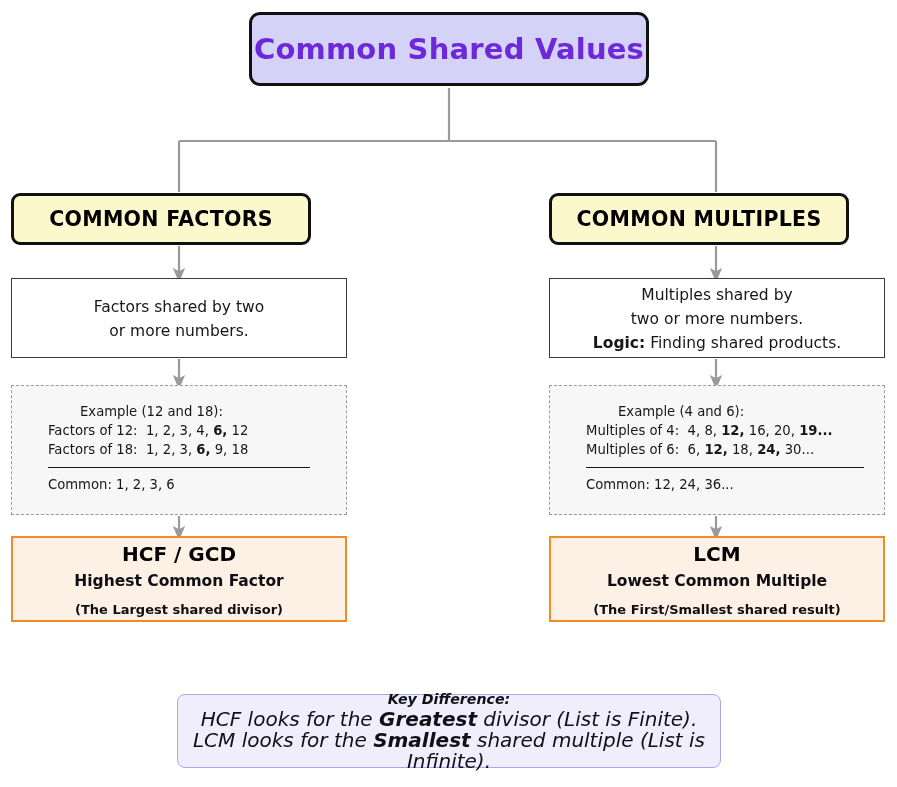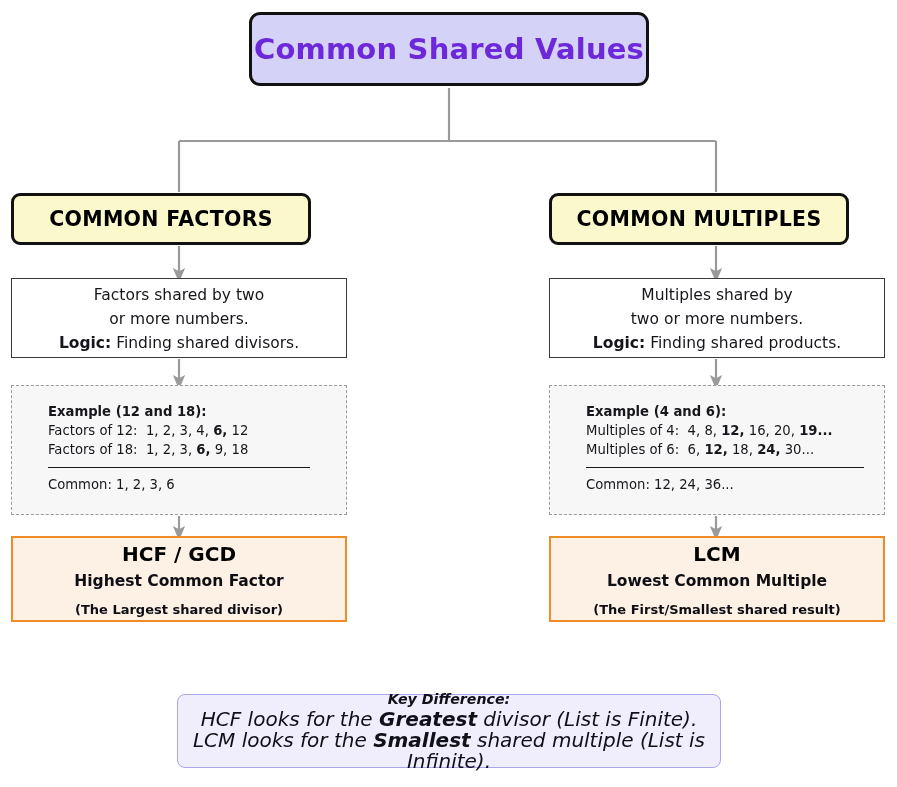--- a/index.html
+++ b/index.html
@@ -110,21 +110,21 @@
     padding: 16px 14px 10px 36px;
   }
   .example-box.left  { left: 11px; }
   .example-box.right { left: 549px; }
   .example-box .ex-line {
     font-size: 13.2px;
     line-height: 19px;
     color: #16161c;
   }
   .example-box .ex-line b { font-weight: bold; }
-  .example-box .ex-title { font-weight: bold; }
+  .example-box .ex-title { font-weight: normal; margin-left: 32px; }
   .example-box .rule {
     margin: 8px 0 7px 0;
     width: 262px;
     height: 0;
     border-top: 1.3px solid #1a1a1a;
   }
   .example-box.right .rule { width: 278px; }
 
   
   .result-box {
@@ -216,24 +216,20 @@
     <div class="title-text">Common Shared Values</div>
   </div>
 
   <div class="node branch-head left">
     <div class="head-text">COMMON FACTORS</div>
   </div>
 
   <div class="node desc-box left">
     <div class="line">Factors shared by two</div>
     <div class="line">or more numbers.</div>
-    <div class="line">
-      <b>Logic:</b>
-      <span>Finding shared divisors.</span>
-    </div>
   </div>
 
   <div class="node example-box left">
     <div class="ex-line ex-title">Example (12 and 18):</div>
     <div class="ex-line"><span>Factors of 12:&nbsp; </span><span>1,</span> <span>2,</span> <span>3,</span> <span>4,</span> <b>6,</b> <span>12</span></div>
       <div class="ex-line"><span>Factors of 18:&nbsp; </span><span>1,</span> <span>2,</span> <span>3,</span> <b>6,</b> <span>9,</span> <span>18</span></div>
     <div class="rule"></div>
     <div class="ex-line">
       <span>Common:</span>
       <span>1, 2, 3, 6</span>

